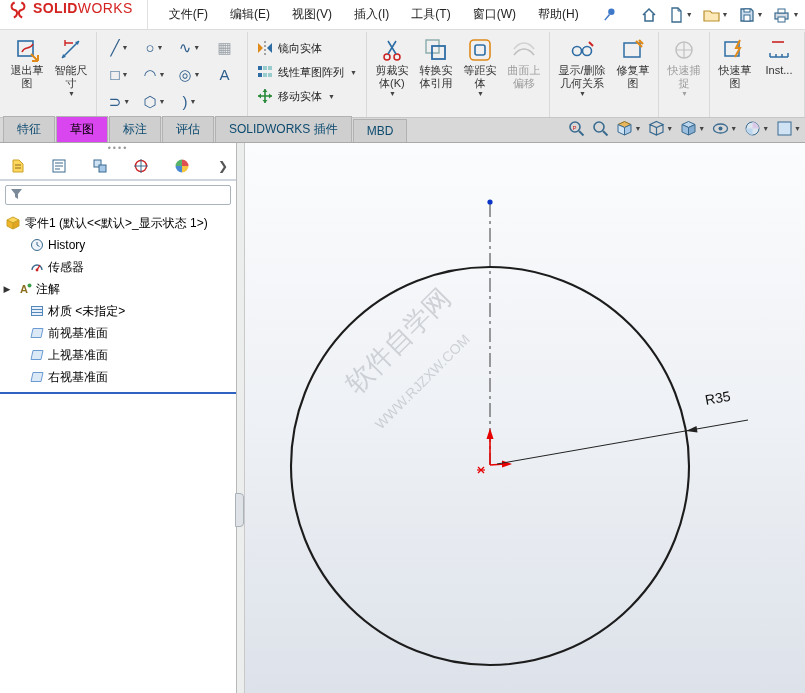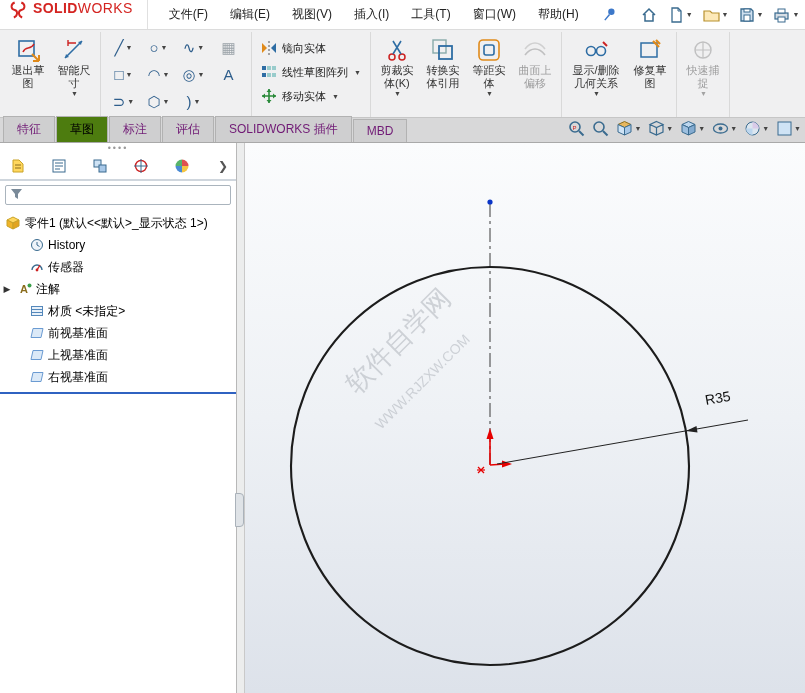--- a/index.html
+++ b/index.html
@@ -29,22 +29,22 @@
   .sketchgrid{display:grid;grid-template-columns:repeat(4,35px);grid-auto-rows:27px;padding:1px 2px}
   .gcell{display:flex;align-items:center;justify-content:center;color:#2e5e8c;font-size:15px;border-radius:2px}
   .gcell .caret{margin-left:2px}
   .gcell.gray{color:#9aa2a8}
   .rcol{display:flex;flex-direction:column;justify-content:flex-start;padding-top:3px}
   .rbtn-row{display:flex;align-items:center;gap:5px;padding:4px 6px;font-size:11px;border-radius:2px;white-space:nowrap}
   .sicon{display:flex;align-items:center}
 
   
   .tabbar{height:25px;background:#d8d8d9;display:flex;align-items:flex-end;border-bottom:1px solid #a9a9a9;padding-left:3px;position:relative}
-  .tab{padding:4px 13px 4px;background:#cfcfd0;border:1px solid #b2b2b2;border-bottom:none;margin-right:1px;font-size:12px;color:#701a75;white-space:nowrap}
-  .tab.active{background:#4d7c0f;color:#000}
+  .tab{padding:4px 13px 4px;background:#cfcfd0;border:1px solid #b2b2b2;border-bottom:none;margin-right:1px;font-size:12px;color:#0c4a6e;white-space:nowrap}
+  .tab.active{background:#d946ef;color:#000}
   .hud{position:absolute;right:4px;top:2px;display:flex;align-items:center;gap:7px}
   .hudbtn{display:flex;align-items:center}
 
   
   .main{display:flex;height:550px;position:relative}
   .sidebar{width:238px;background:#fff;border-right:1px solid #b8b8b8;display:flex;flex-direction:column}
   .panel-grip{height:10px;display:flex;align-items:center;justify-content:center;color:#9a9a9a;font-size:9px;letter-spacing:2px}
   .panel-tabs{height:28px;display:flex;align-items:center;gap:21px;padding:0 8px;border-bottom:2px solid #cfd6dd}
   .ptab{display:flex;align-items:center;padding:2px;border-radius:2px}
   .ptab-chevron{margin-left:auto;color:#555;font-size:12px}
@@ -309,20 +309,40 @@
           <svg width="26" height="26" viewBox="0 0 26 26">
             <circle cx="13" cy="13" r="8" fill="none" stroke="#888" stroke-width="1.5"></circle>
             <path d="M13 5 v16 M5 13 h16" stroke="#888" stroke-width="1.2"></path>
           </svg>
         </span>
       <span class="rlabel">快速捕捉</span>
       <span class="caret">▼</span>
     </div>
   </div>
 
+  <div class="rgroup">
+    <div class="rbtn w42">
+      <span class="ricon">
+          <svg width="26" height="26" viewBox="0 0 26 26">
+            <rect x="3" y="5" width="14" height="14" fill="none" stroke="#2e6da4" stroke-width="1.5"></rect>
+            <path d="M18 3 l-4 8 h4 l-5 9" fill="none" stroke="#e08a1a" stroke-width="2"></path>
+          </svg>
+        </span>
+      <span class="rlabel">快速草图</span>
+    </div>
+    <div class="rbtn w42">
+      <span class="ricon">
+          <svg width="26" height="26" viewBox="0 0 26 26">
+            <path d="M4 20 H22 M4 16 v4 M10 17 v3 M16 17 v3 M22 16 v4" stroke="#2e6da4" stroke-width="1.5" fill="none"></path>
+            <path d="M6 5 h12" stroke="#c22" stroke-width="1.6"></path>
+          </svg>
+        </span>
+      <span class="rlabel">Inst...</span>
+    </div>
+  </div>
 </div>
 
 <div class="tabbar">
   <span class="tab">特征</span>
   <span class="tab active">草图</span>
   <span class="tab">标注</span>
   <span class="tab">评估</span>
   <span class="tab">SOLIDWORKS 插件</span>
   <span class="tab">MBD</span>
 

